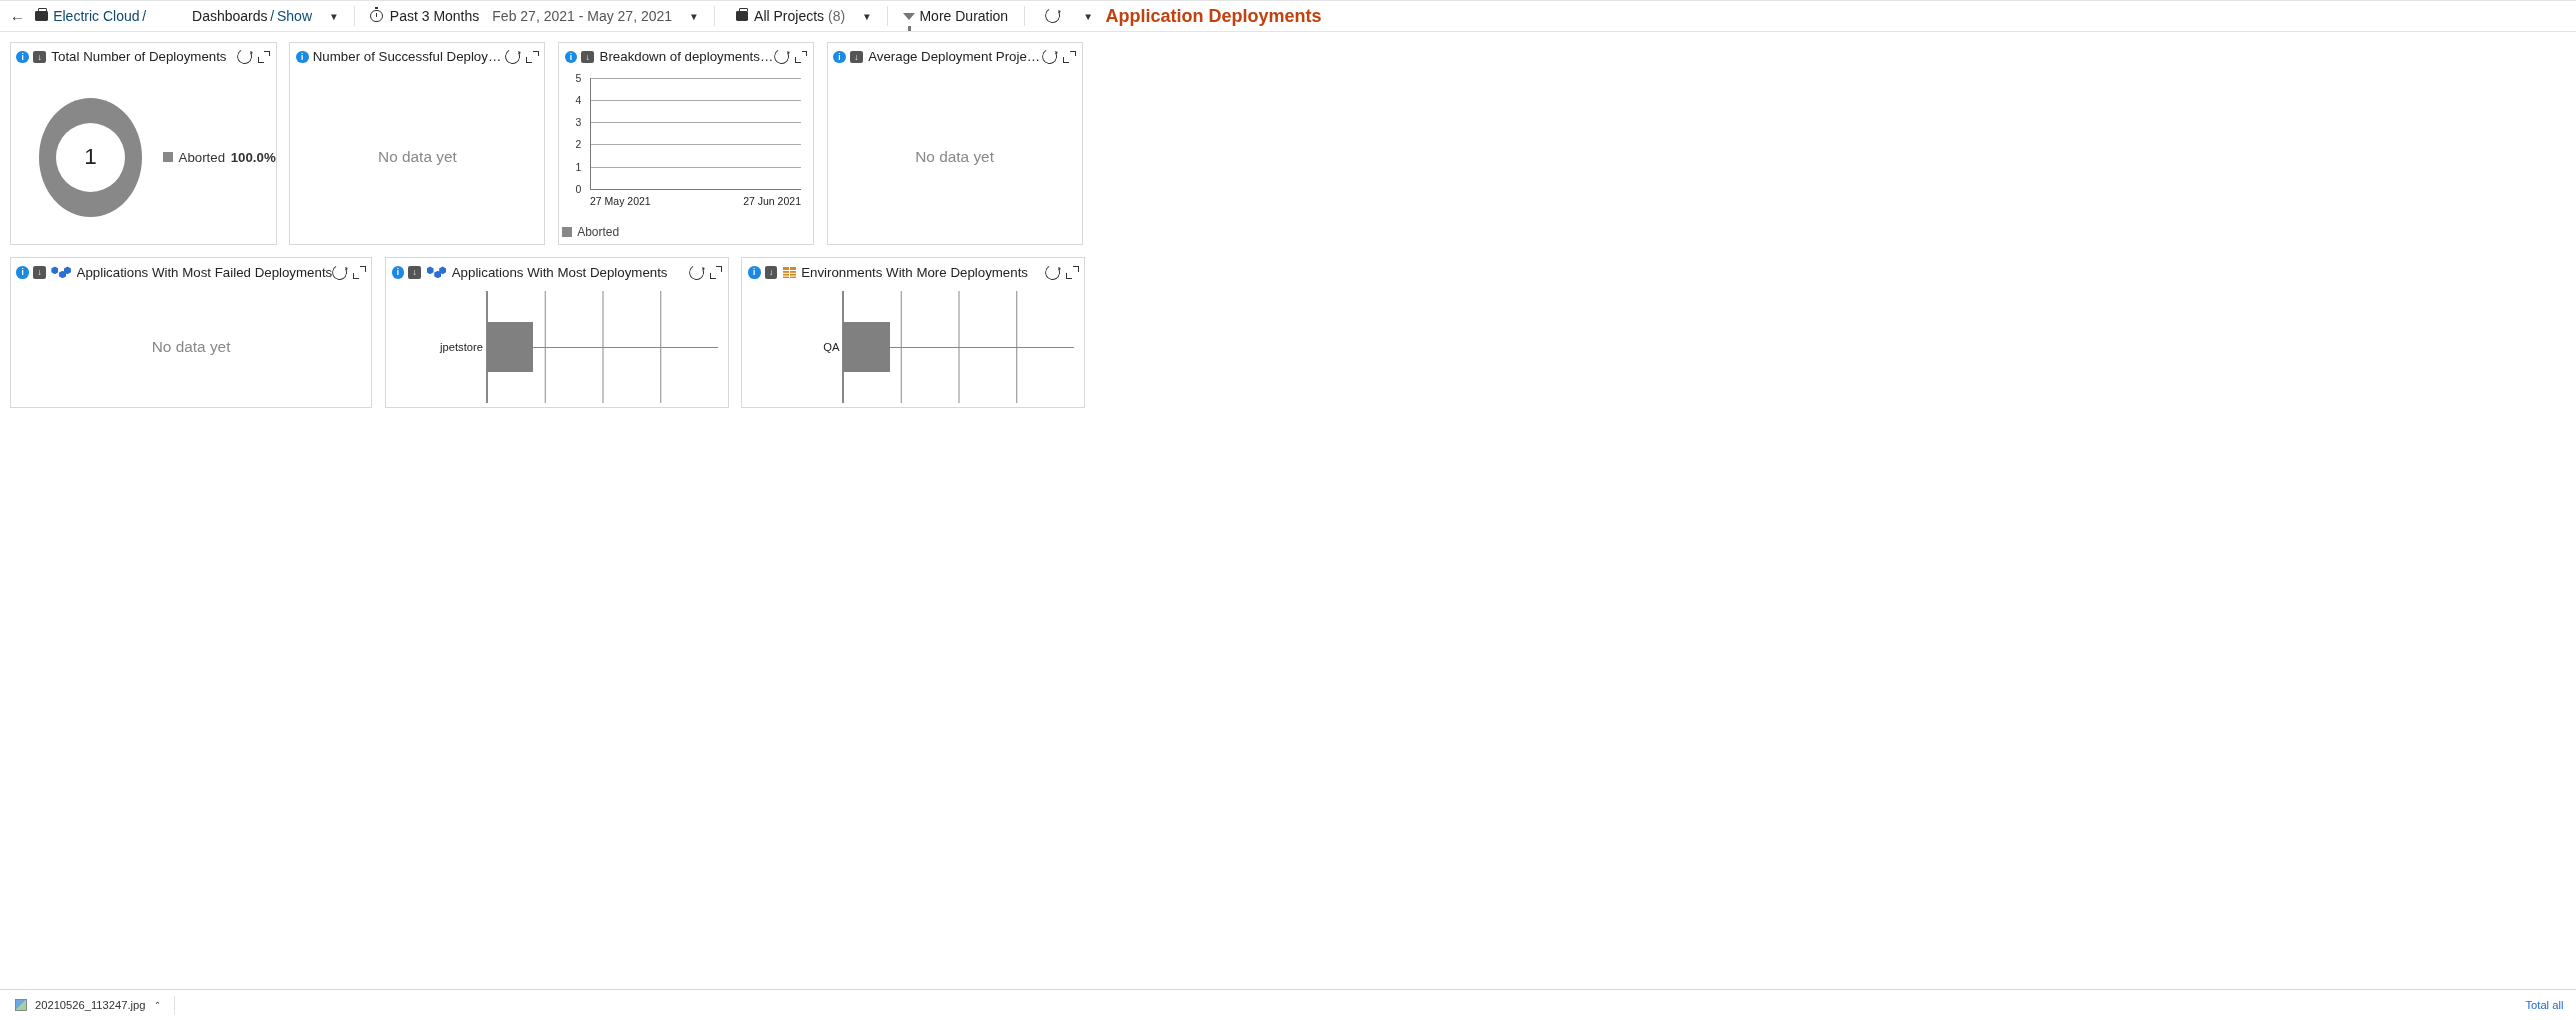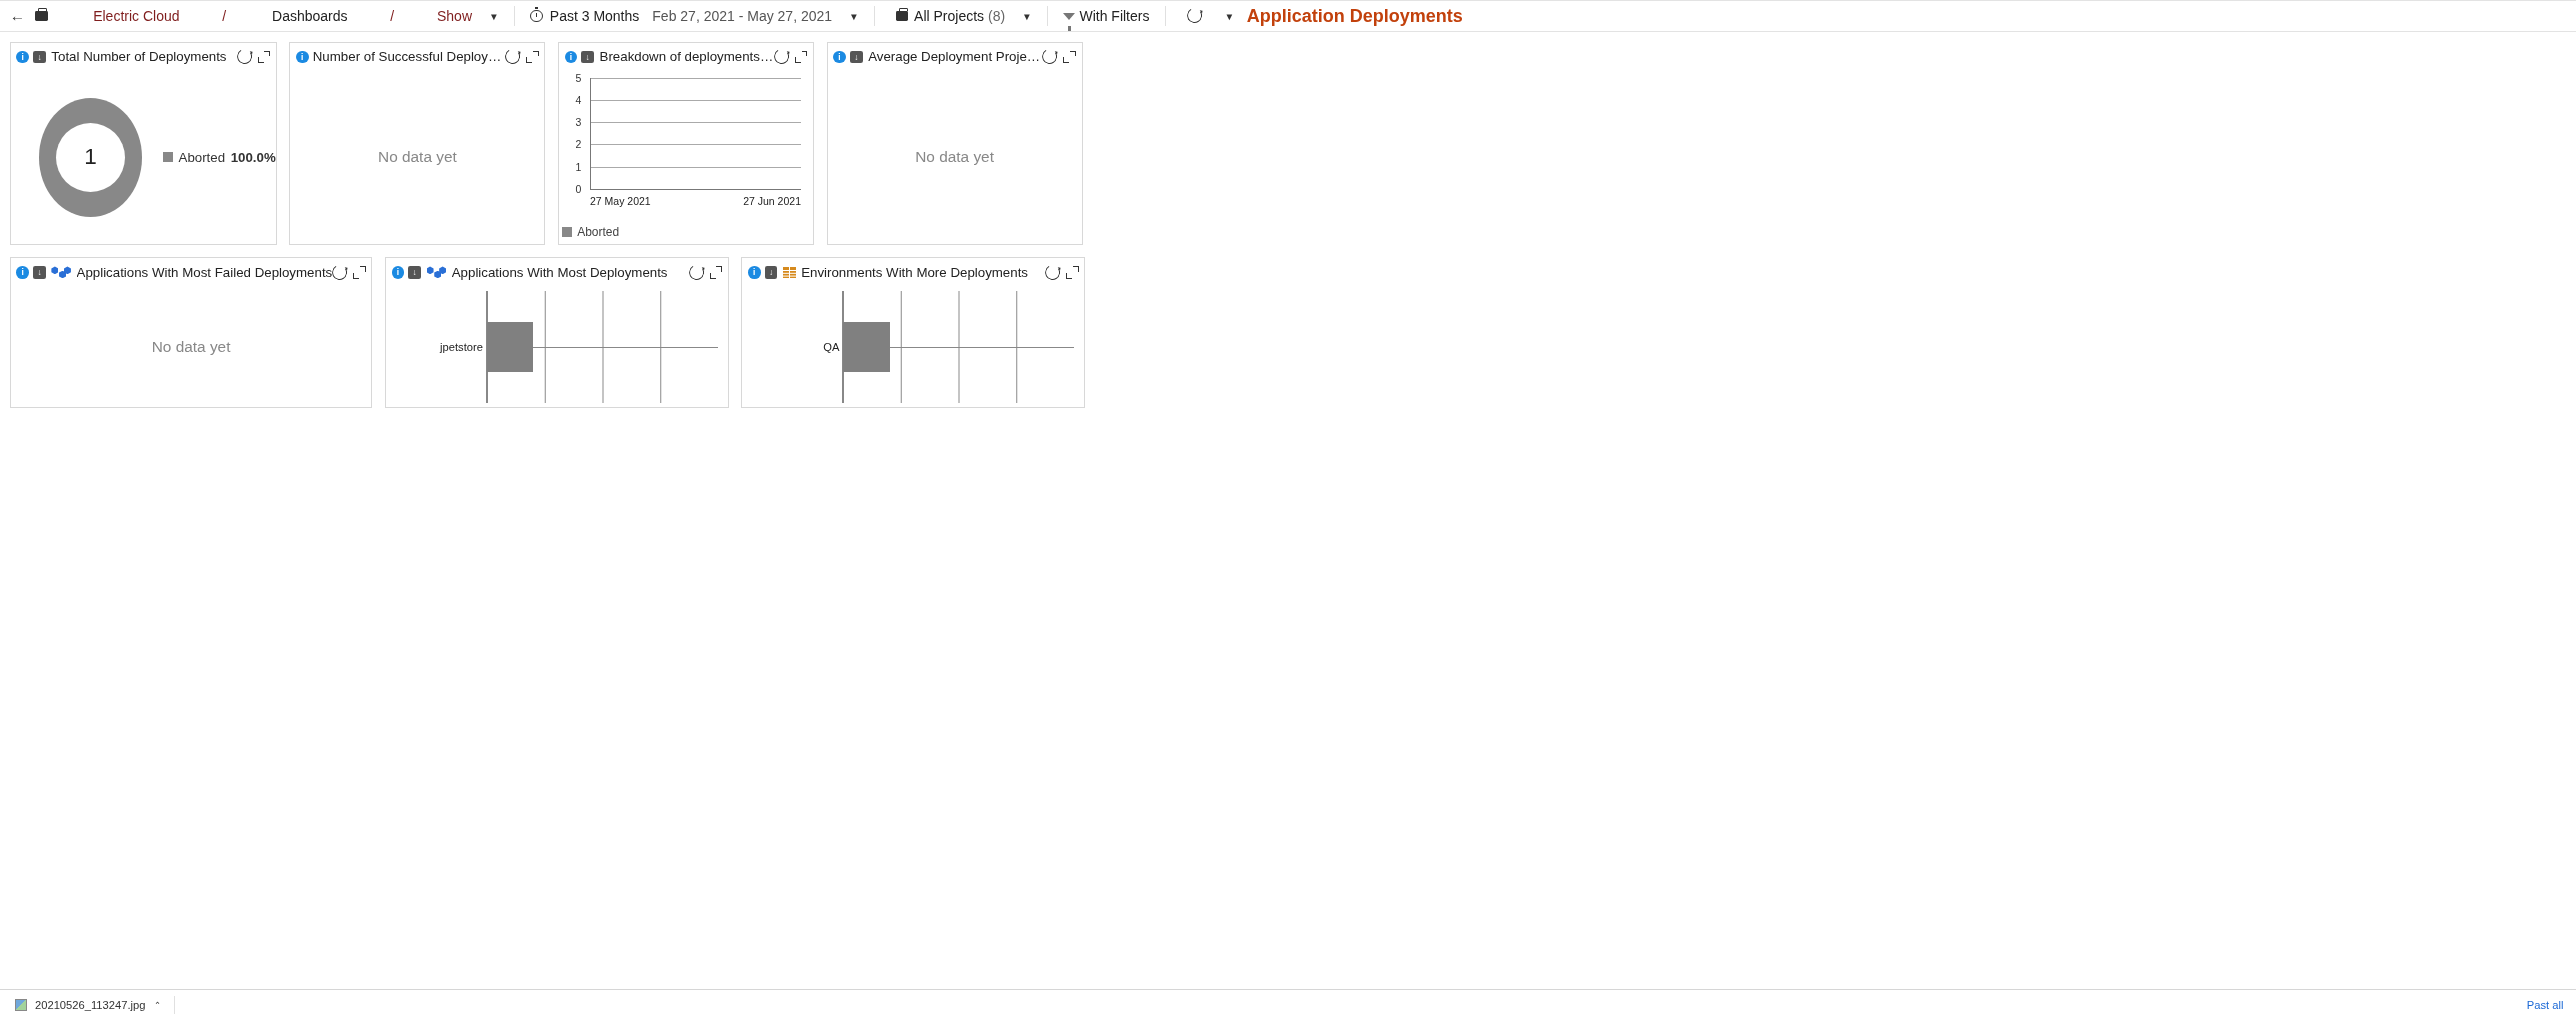--- a/index.html
+++ b/index.html
@@ -37,21 +37,21 @@
     margin: 0 5.6px;
   }
   .topbar .briefcase::before {
     content:'';
     position:absolute;
     top:-2.8px; left:2.8px; width:7px; height:2.1px;
     border:1.4px solid #333; border-bottom:none;
     border-radius:1.4px 1.4px 0 0;
   }
   .breadcrumb { display:flex; align-items:center; gap:2.8px; font-size:14px; }
-  .bc-gray { color:#7f1d1d;margin-left:40px; }
+  .bc-gray { color:#0c4a6e; }
   .bc-dark { color:#222; font-weight:500;margin-left:43px; }
   .caret-down {
     margin-left: 17px;
     font-size: 9.8px;
     cursor: pointer;
   }
   .separator {
     width: 0.7px; height: 19.6px; background:#e0e0e0; margin: 0 15.4px;
   }
   .stopwatch {
@@ -215,21 +215,21 @@
   <span class="separator"></span>
   <span class="briefcase"></span>
   <span class="text">
     <span>All Projects</span>
     <span style="color:#666">(8)</span>
   </span>
   <span class="caret-down">▼</span>
 
   <span class="separator"></span>
   <span class="funnel"></span>
-  <span class="text">With Filters</span>
+  <span class="text">More Duration</span>
 
   <span class="separator"></span>
   <span class="refresh-ic"></span>
   <span class="caret-down">▼</span>
 
   <span class="page-title">Application Deployments</span>
 </div>
 
 <div class="grid">
 
@@ -394,15 +394,15 @@
     </div>
   </div>
 </div>
 
 <div class="tray">
   <div class="file">
     <span class="imgic"></span>
     <span>20210526_113247.jpg</span>
     <span class="chev">⌃</span>
   </div>
-  <span class="showall">Past all</span>
+  <span class="showall">Total all</span>
 </div>
 
 
 </body></html>

